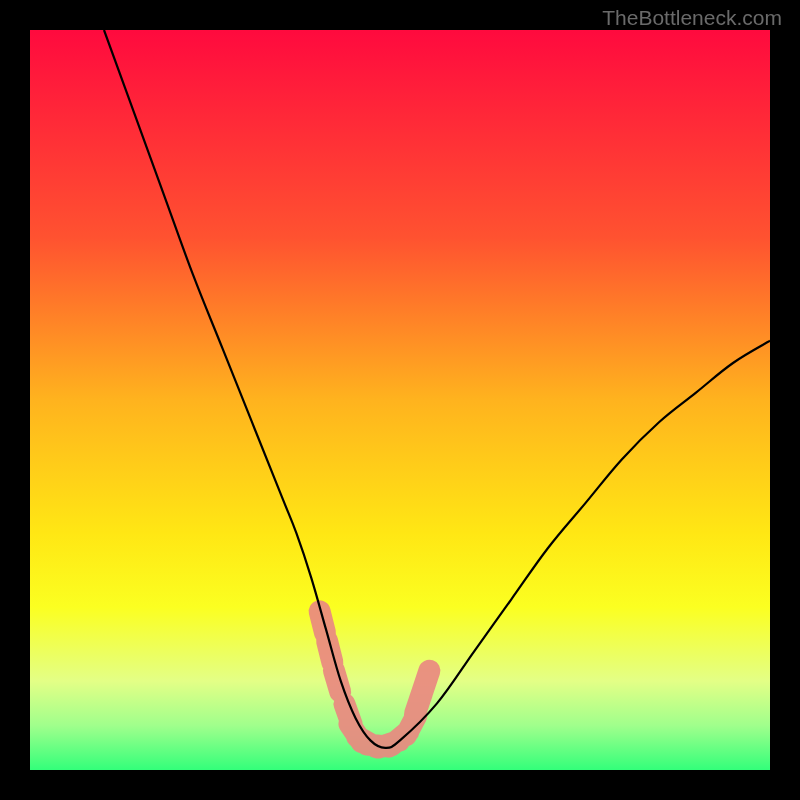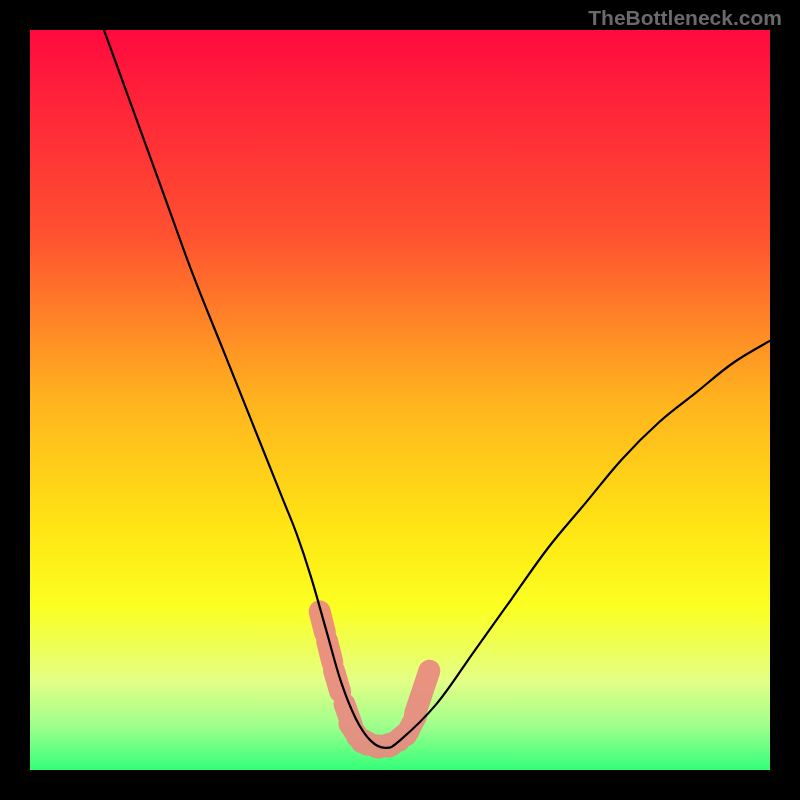--- a/index.html
+++ b/index.html
@@ -10,21 +10,21 @@
     background: #000;
     position: relative;
     font-family: Arial, sans-serif;
   }
   .watermark {
     position: absolute;
     top: 6px;
     right: 18px;
     color: #6a6a6a;
     font-size: 21px;
-    font-weight: 700;
+    font-weight: 400;
     z-index: 10;
   }
   .plot-area {
     position: absolute;
     left: 30px;
     top: 30px;
     width: 740px;
     height: 740px;
     overflow: hidden;
   }

